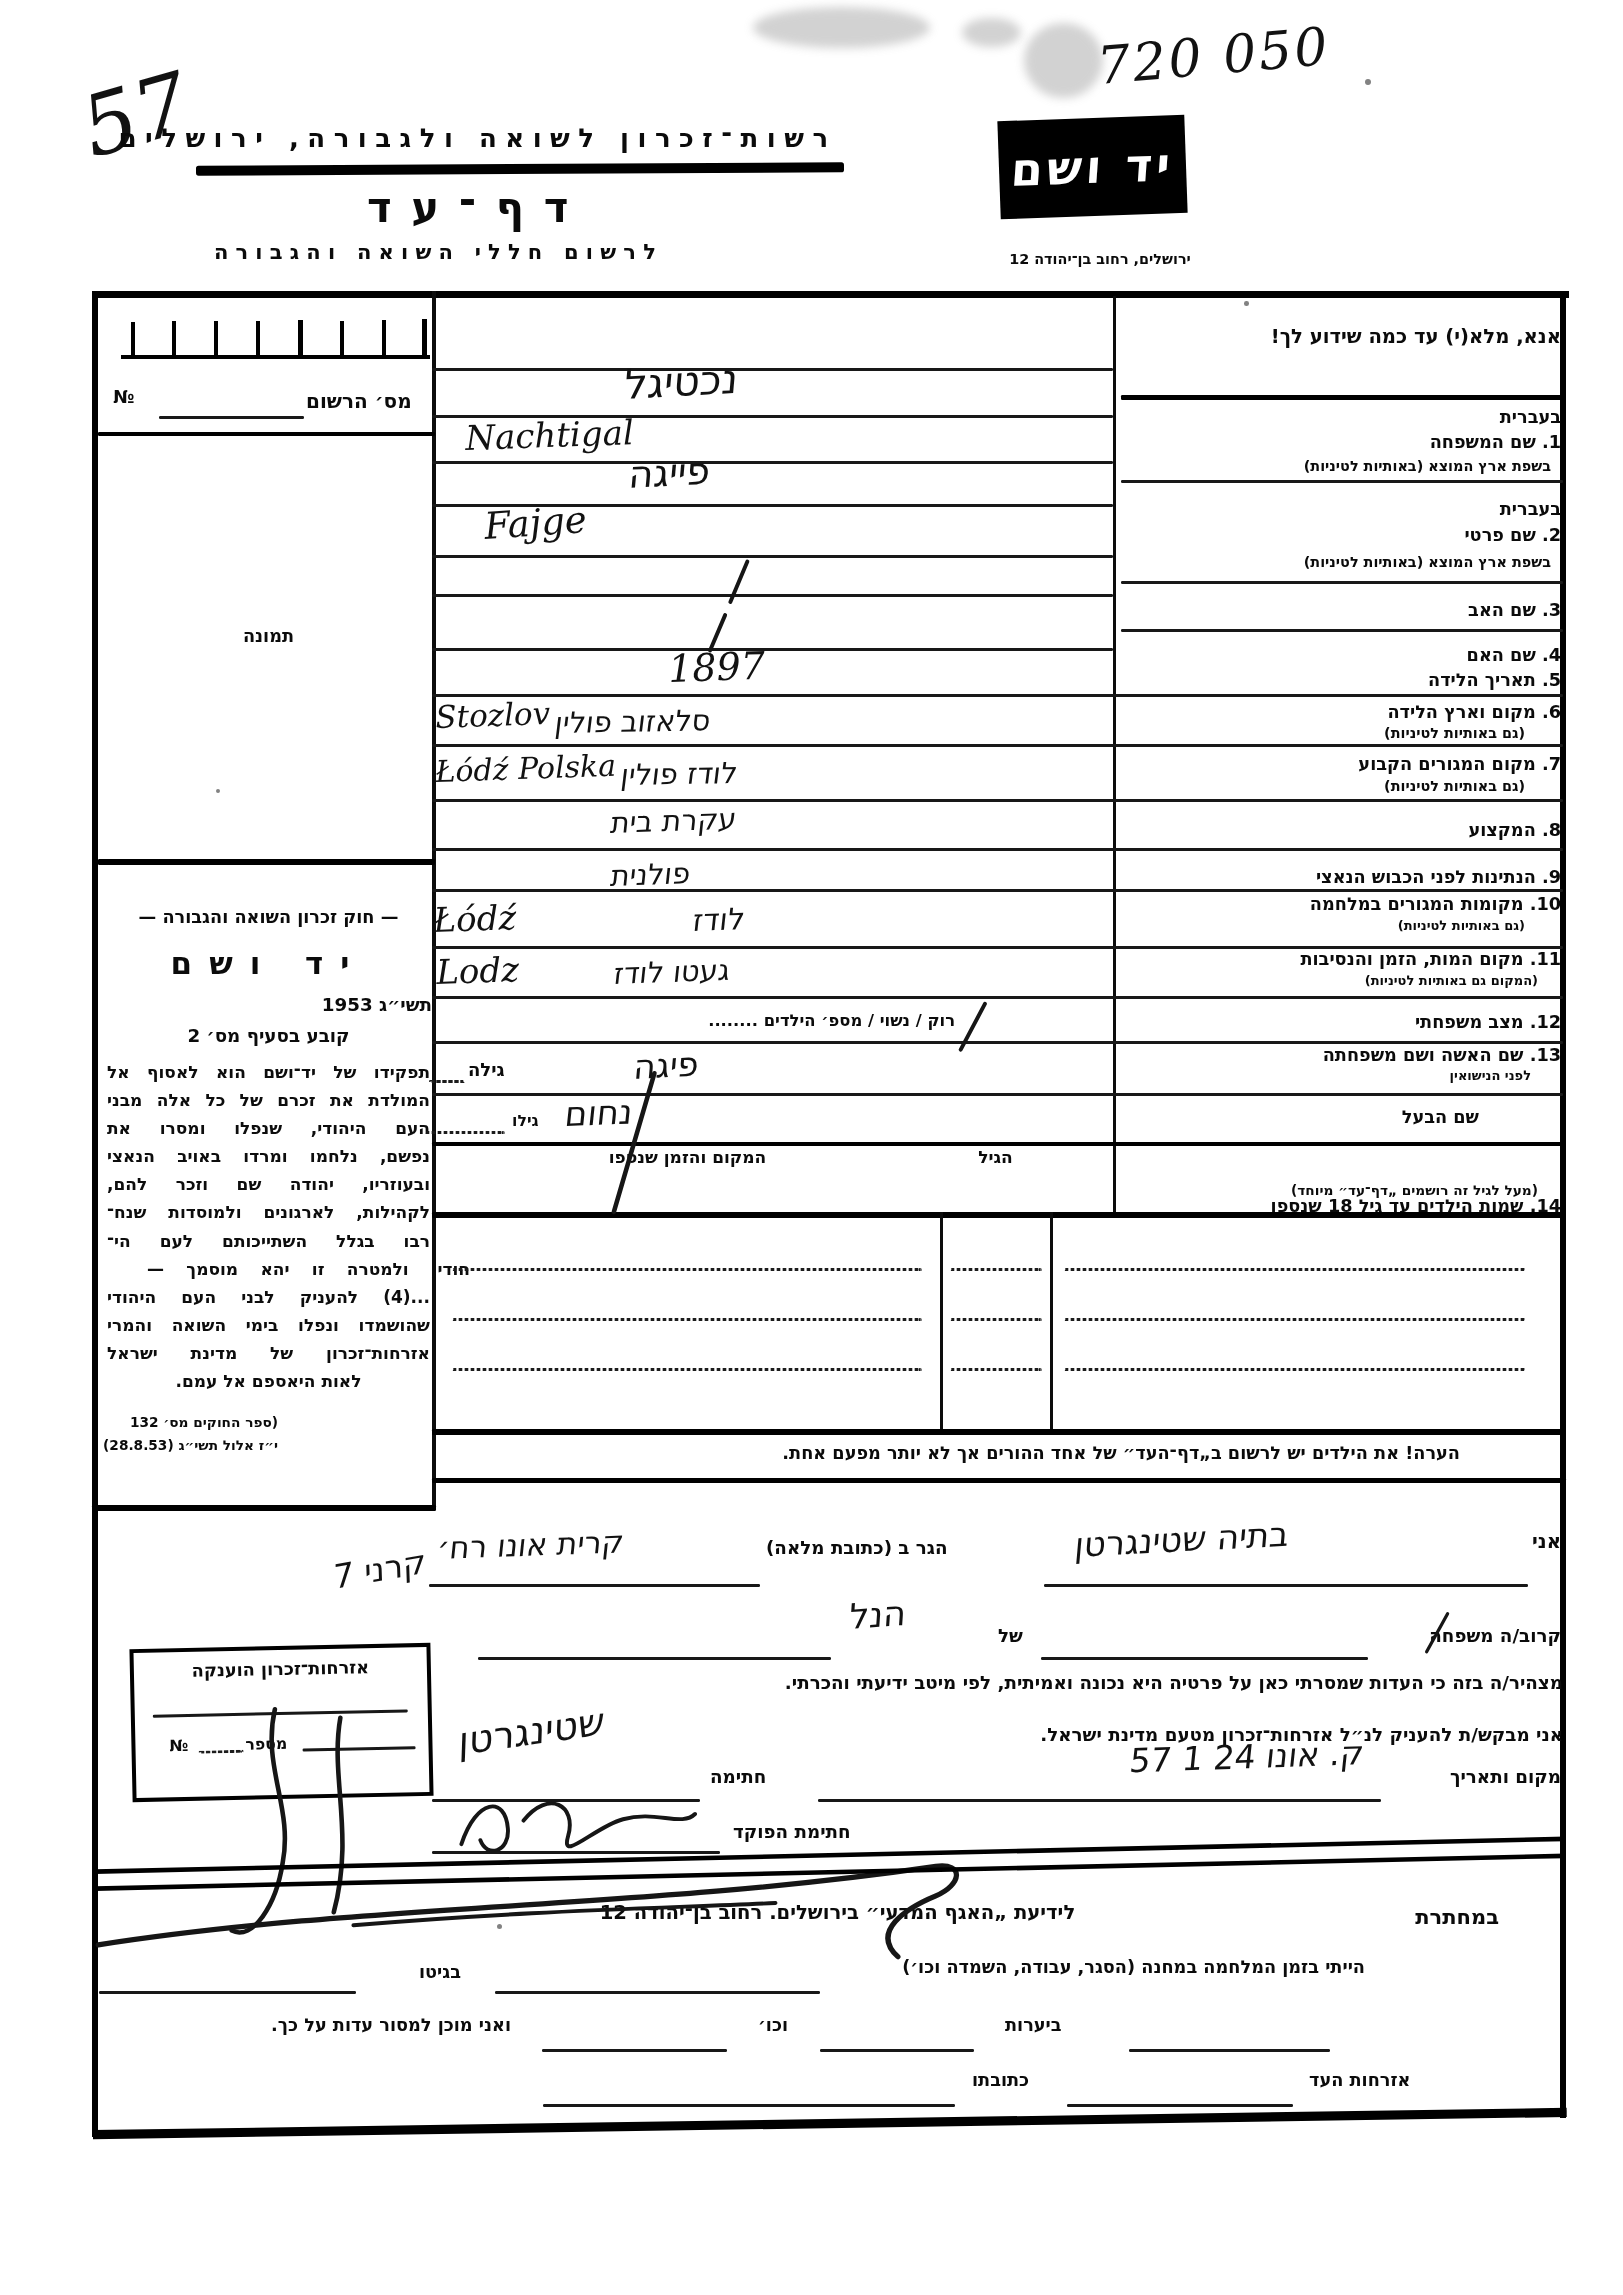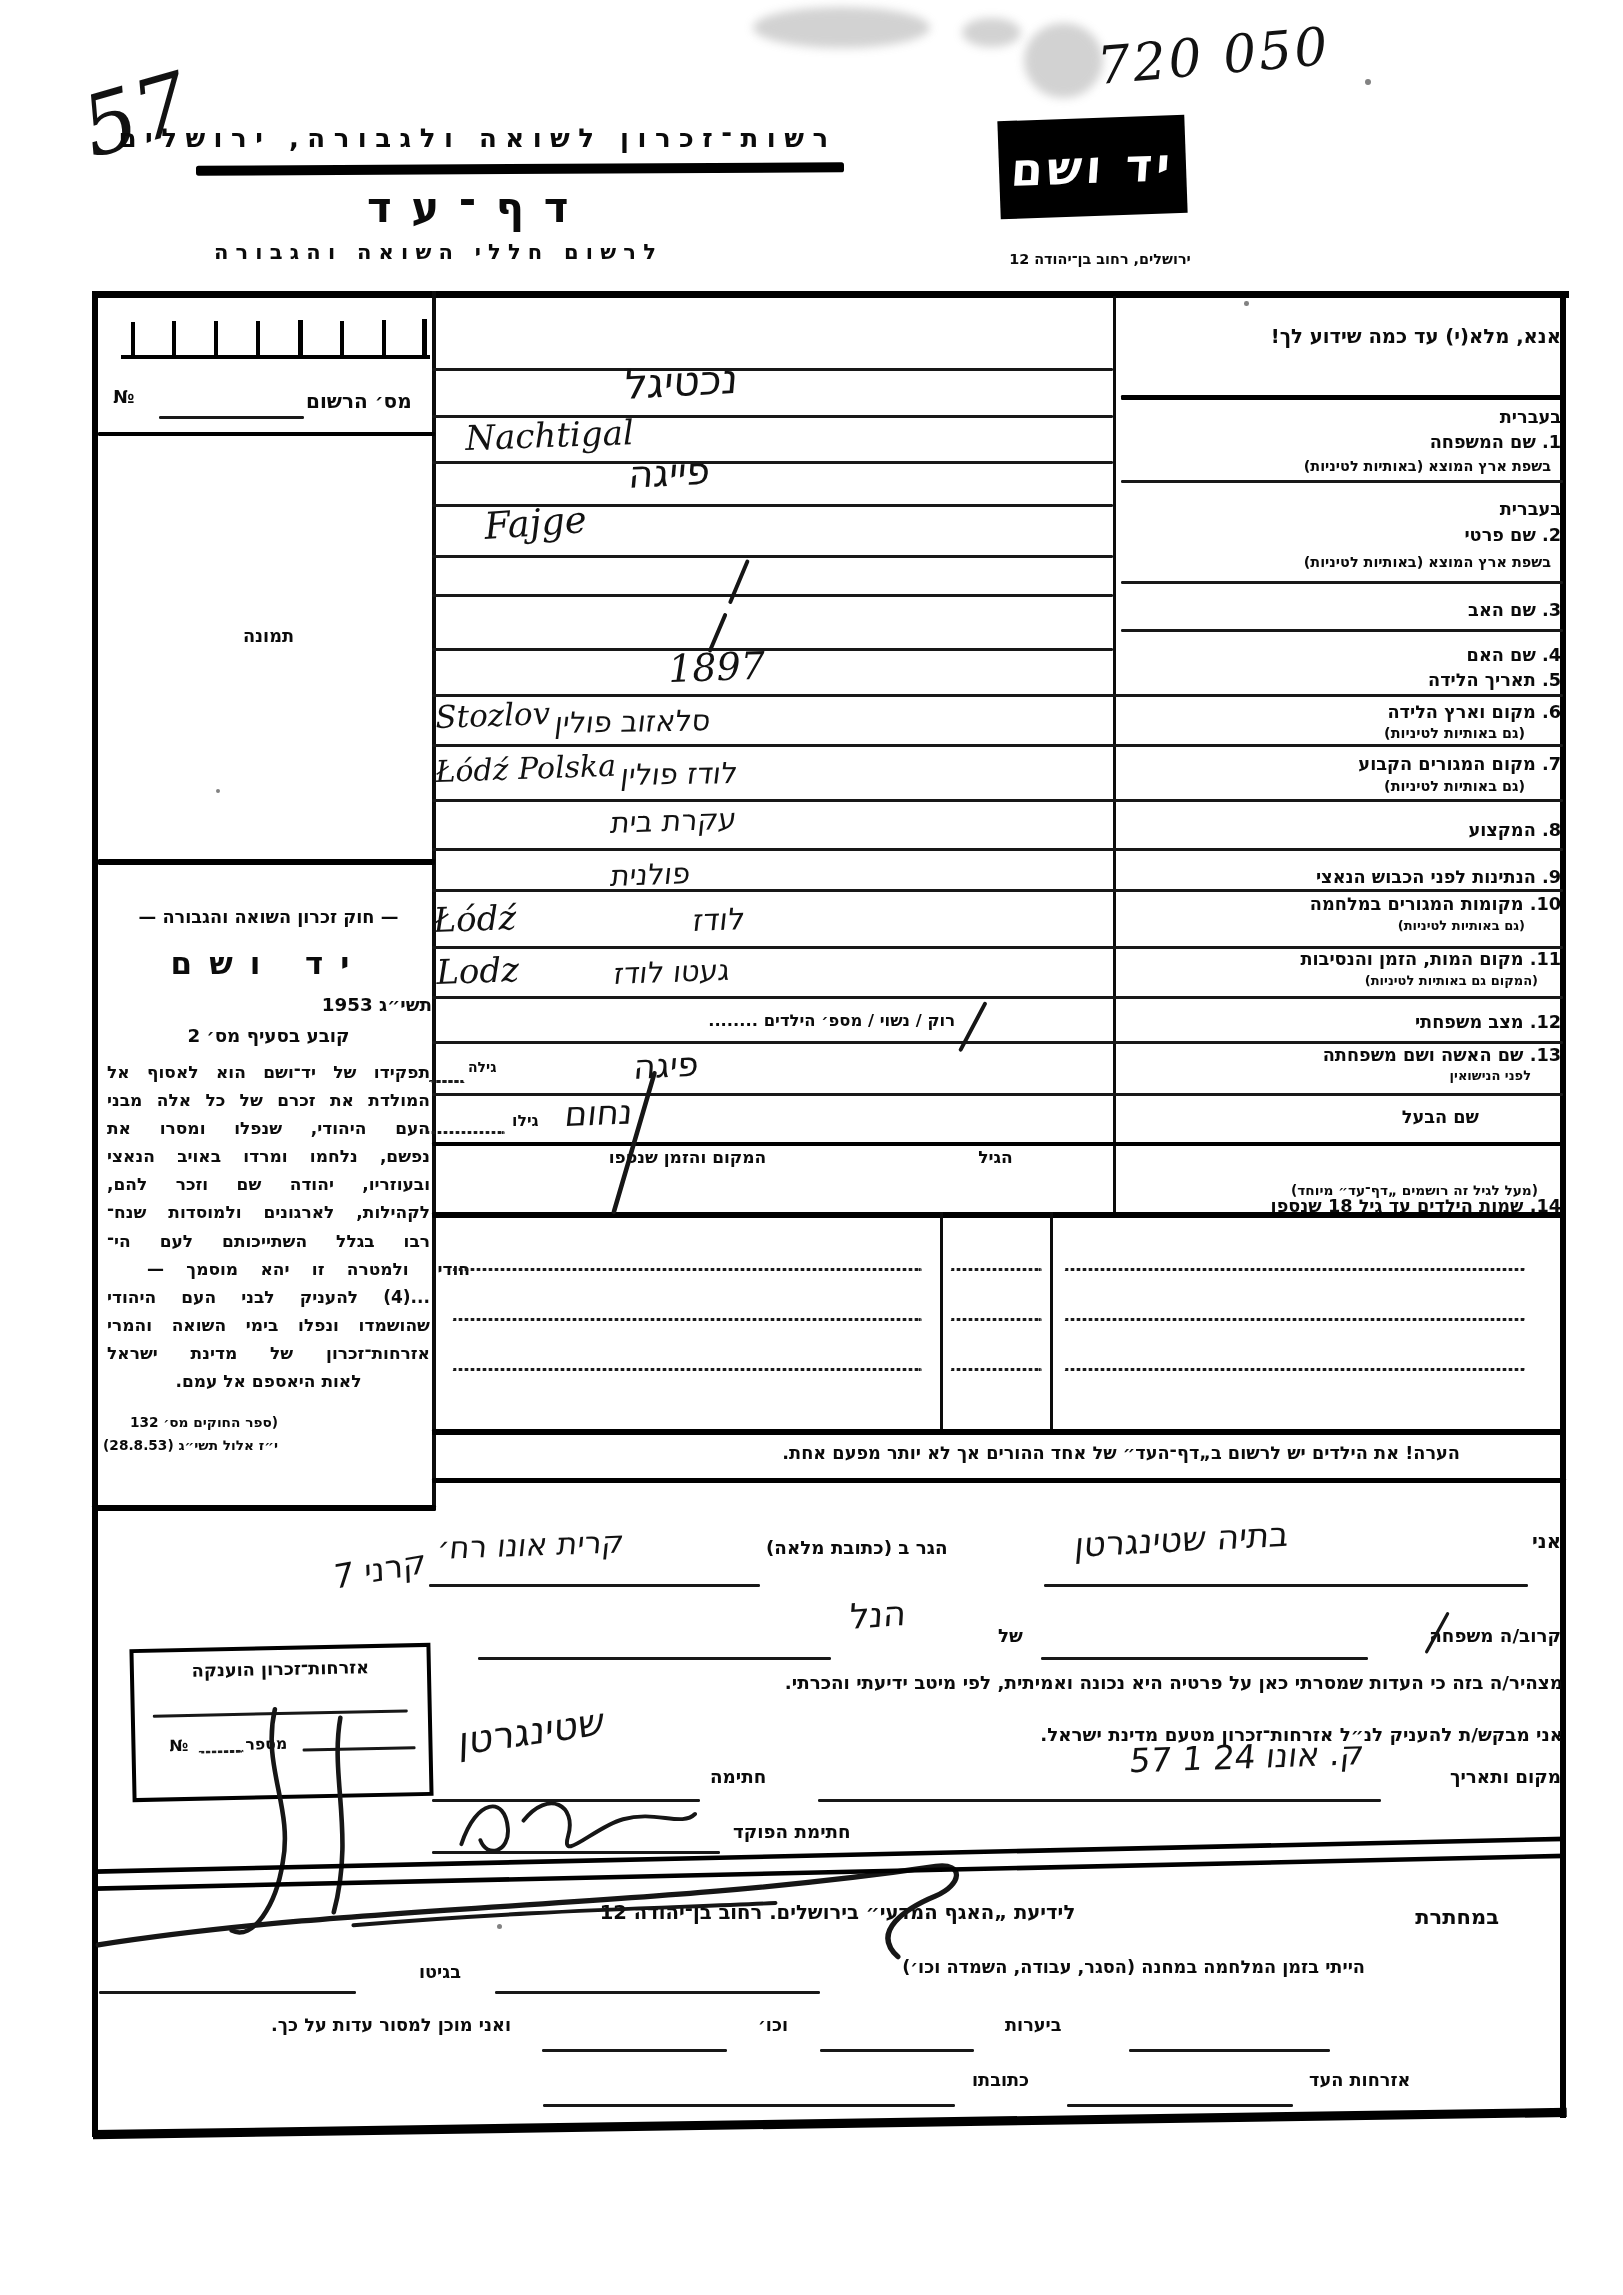--- a/index.html
+++ b/index.html
@@ -177,21 +177,21 @@
   <div class="hw" style="left:609px;top:806px;font-size:29px;transform:rotate(-2deg) skewX(-8deg);" title="8. המקצוע">עקרת בית</div>
   <div class="hw" style="left:609px;top:859px;font-size:29px;transform:rotate(-2deg) skewX(-8deg);">פולנית</div>
   <div class="hwl" style="left:434px;top:900px;font-size:34px;transform:rotate(-2deg);">Łódź</div>
   <div class="hw" style="left:691px;top:903px;font-size:30px;transform:rotate(-2deg) skewX(-8deg);">לודז</div>
   <div class="hwl" style="left:437px;top:952px;font-size:34px;transform:rotate(-2deg);">Lodz</div>
   <div class="hw" style="left:612px;top:957px;font-size:29px;transform:rotate(-2deg) skewX(-8deg);">געטו לודז</div>
 
   <div class="lbl" style="left:651px;width:304px;top:1011px;font-size:16.4px;text-align:right;">רוק / נשוי / מספ׳ הילדים ........</div>
 
   <div class="rule dot" style="left:429px;top:1080px;width:36px;"></div>
-  <div class="lbl" style="left:468px;top:1059px;font-size:14px;">גילה</div>
+  <div class="lbl" style="left:468px;top:1059px;font-size:18px;">גילה</div>
   <div class="hw" style="left:632px;top:1047px;font-size:34px;transform:rotate(-3deg) skewX(-8deg);">פיגה</div>
   <div class="rule dot" style="left:425px;top:1131px;width:80px;"></div>
   <div class="lbl" style="left:512px;top:1111px;font-size:15.7px;">גילו</div>
   <div class="hw" style="left:563px;top:1094px;font-size:34px;transform:rotate(-2deg) skewX(-8deg);">נחום</div>
 
   <div class="lbl" style="left:537px;width:301px;top:1147px;text-align:center;font-size:17px;">המקום והזמן שנספו</div>
   <div class="lbl" style="left:943px;width:105px;top:1147px;text-align:center;font-size:17px;">הגיל</div>
   <div class="rule thick" style="left:432px;top:1212px;width:1131px;height:5.9px;"></div>
   <div class="vline" style="left:940px;top:1212px;height:223px;"></div>
   <div class="vline" style="left:1050px;top:1212px;height:223px;"></div>

